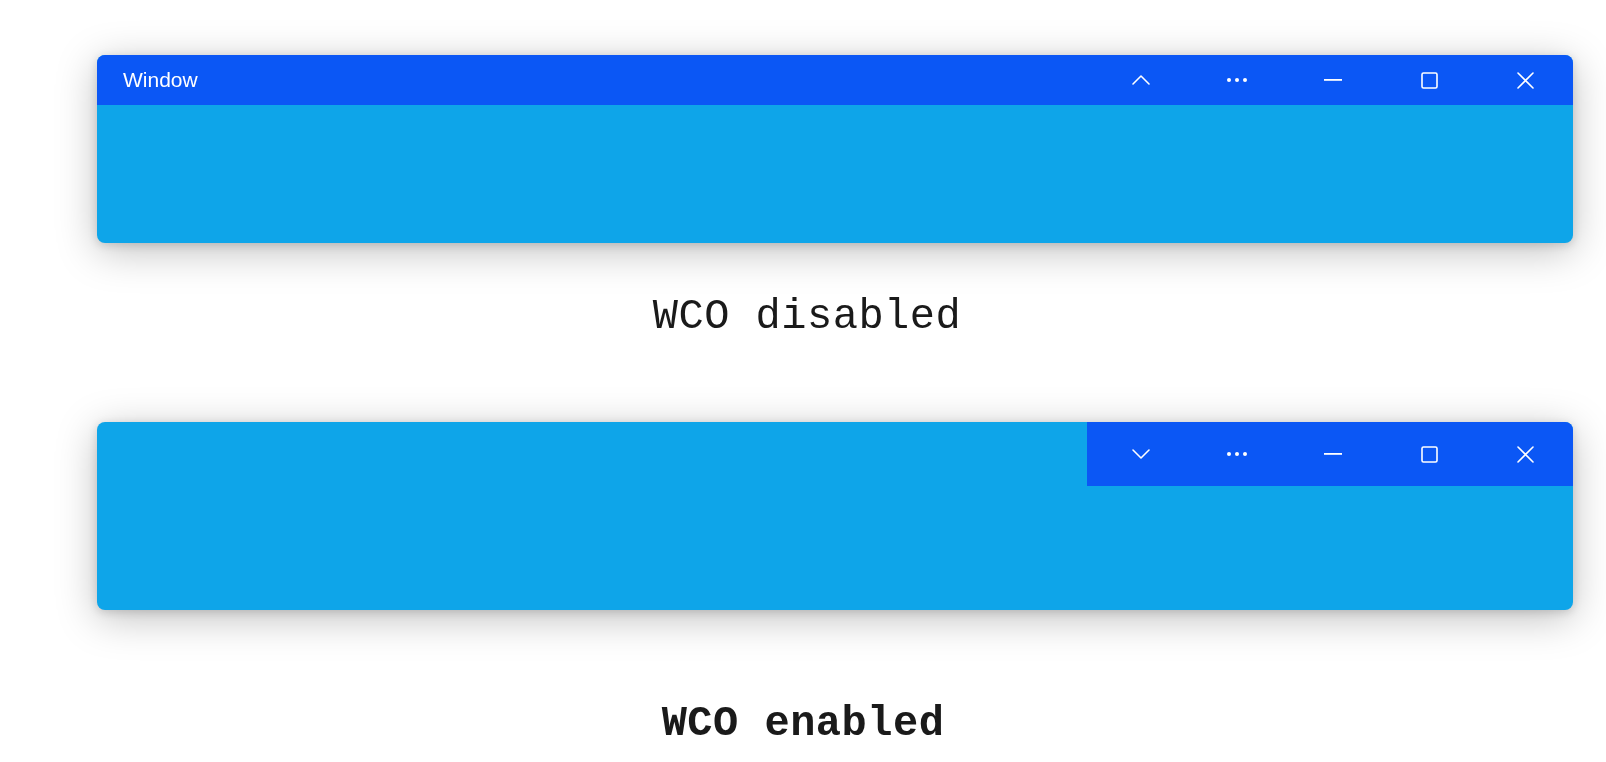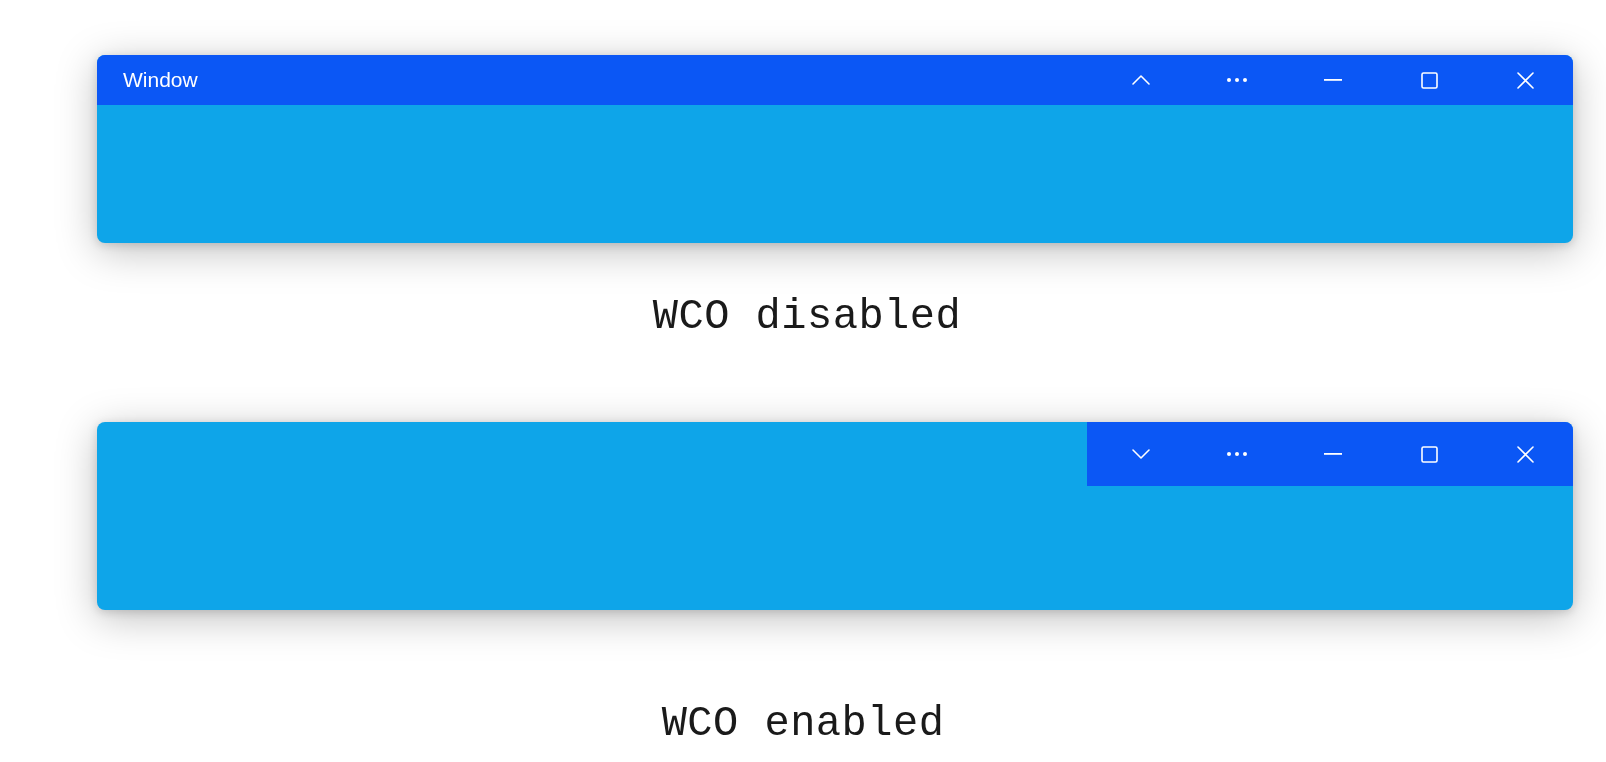--- a/index.html
+++ b/index.html
@@ -85,20 +85,21 @@
       color: #1a1a1a;
       font-weight: 400;
       letter-spacing: 0.5px;
     }
     .caption-1 {
       top: 293px;
       padding-left: 8px;
     }
     .caption-2 {
       top: 700px;
+      font-weight: bold;
     }
     svg {
       display: block;
     }
   </style>
 </head>
 <body>
 
 <div class="window window-1">
   <div class="titlebar-full">

